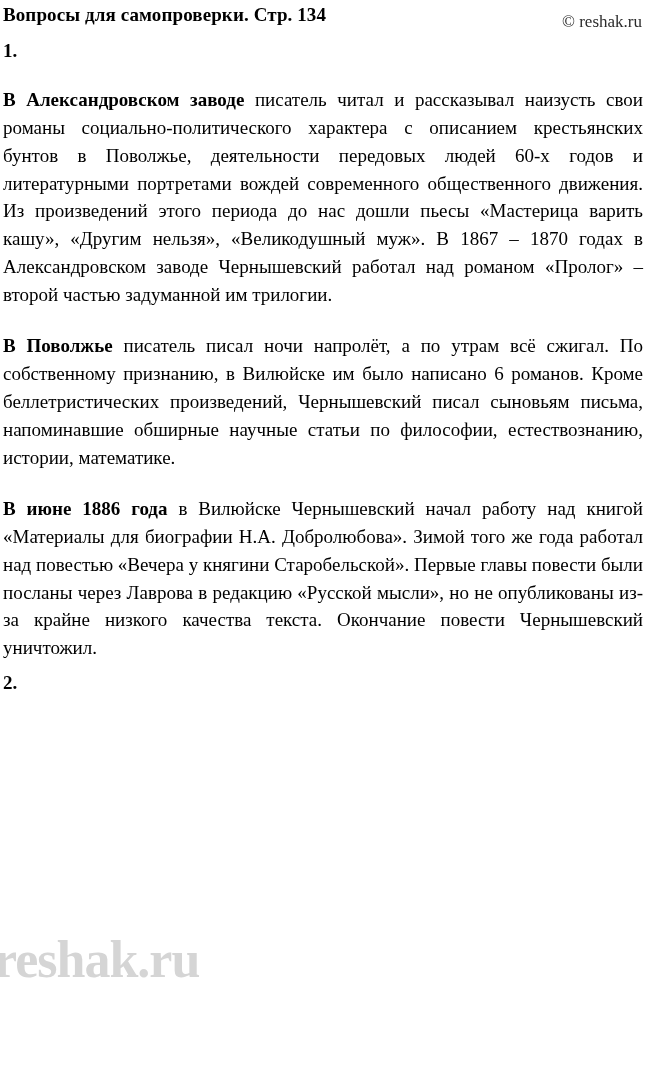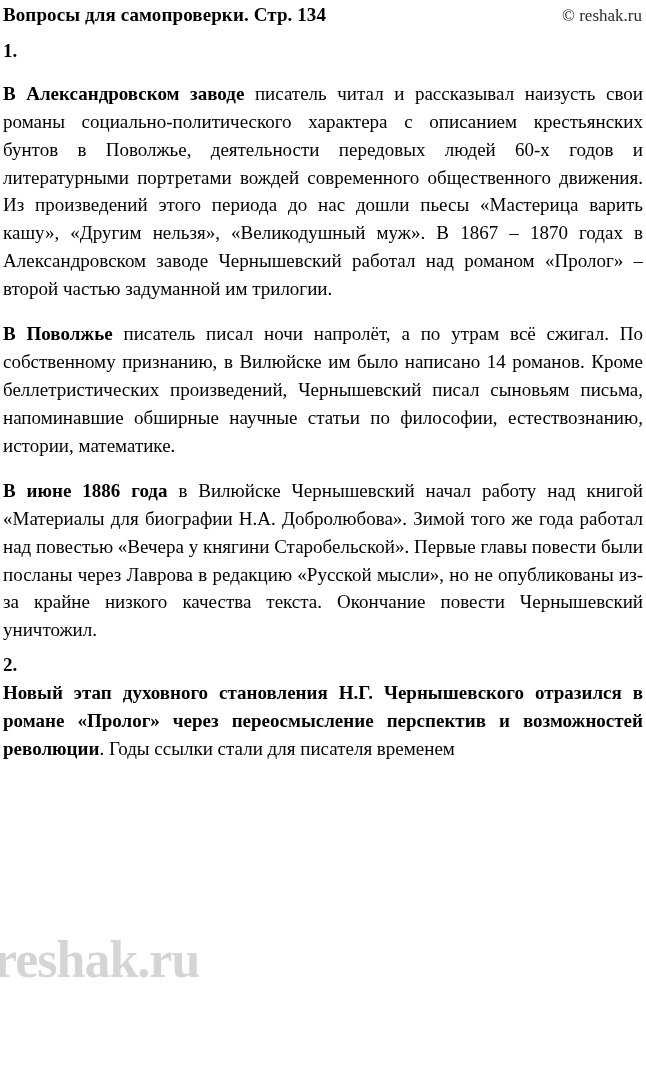--- a/index.html
+++ b/index.html
@@ -30,42 +30,42 @@
     left: 1px;
     top: 0px;
     font-size: 19px;
     font-weight: bold;
     letter-spacing: 0.1px;
     white-space: nowrap;
   }
   .watermark-top {
     position: absolute;
     right: 2px;
-    top: 2px;
+    top: 8px;
     font-size: 17px;
     color: #2b2b2b;
     white-space: nowrap;
   }
   .qnum {
     font-size: 19px;
     font-weight: bold;
     margin: 9px 0 2px 1px;
     line-height: 1.25;
   }
   p.body {
     margin: 0 0 0 0;
     padding: 0 1px 0 1px;
     font-size: 19px;
     line-height: 1.47;
     text-align: justify;
     text-justify: inter-word;
     hyphens: none;
   }
   p.spaced {
-    margin-top: 17px;
+    margin-top: 23px;
   }
   .b {
     font-weight: bold;
   }
   .watermark-left {
     position: absolute;
     left: -6px;
     top: 930px;
     font-size: 52px;
     font-weight: bold;
@@ -90,24 +90,23 @@
     <div class="header-row">
       <div class="doc-title">Вопросы для самопроверки. Стр. 134</div>
       <div class="watermark-top">© reshak.ru</div>
     </div>
 
     <div class="qnum">1.</div>
 
 
     <p class="body spaced"><span class="b">В Александровском заводе</span><span> писатель читал и рассказывал наизусть свои романы социально-политического характера с описанием крестьянских бунтов в Поволжье, деятельности передовых людей 60-х годов и литературными портретами вождей современного общественного движения. Из произведений этого периода до нас дошли пьесы «Мастерица варить кашу», «Другим нельзя», «Великодушный муж». В 1867 – 1870 годах в Александровском заводе Чернышевский работал над романом «Пролог» – второй частью задуманной им трилогии.</span></p>
 
-    <p class="body spaced"><span class="b">В Поволжье</span><span> писатель писал ночи напролёт, а по утрам всё сжигал. По собственному признанию, в Вилюйске им было написано 14 романов. Кроме беллетристических произведений, Чернышевский писал сыновьям письма, напоминавшие обширные научные статьи по философии, естествознанию, истории, математике.</span></p>
+    <p class="body spaced"><span class="b">В Поволжье</span><span> писатель писал ночи напролёт, а по утрам всё сжигал. По собственному признанию, в Вилюйске им было написано 6 романов. Кроме беллетристических произведений, Чернышевский писал сыновьям письма, напоминавшие обширные научные статьи по философии, естествознанию, истории, математике.</span></p>
 
     <p class="body spaced"><span class="b">В июне 1886 года</span><span> в Вилюйске Чернышевский начал работу над книгой «Материалы для биографии Н.А. Добролюбова». Зимой того же года работал над повестью «Вечера у княгини Старобельской». Первые главы повести были посланы через Лаврова в редакцию «Русской мысли», но не опубликованы из-за крайне низкого качества текста. Окончание повести Чернышевский уничтожил.</span></p>
 
     <div class="qnum">2.</div>
 
-    <p class="body"><span class="b">Новый этап духовного становления Н.Г. Чернышевского отразился в романе «Пролог» через переосмысление перспектив и возможностей революции</span><span>. Годы ссылки стали для писателя временем</span></p>
 
   </div>
 
   <div class="watermark-left">reshak.ru</div>
 </div>
 
 </body></html>

